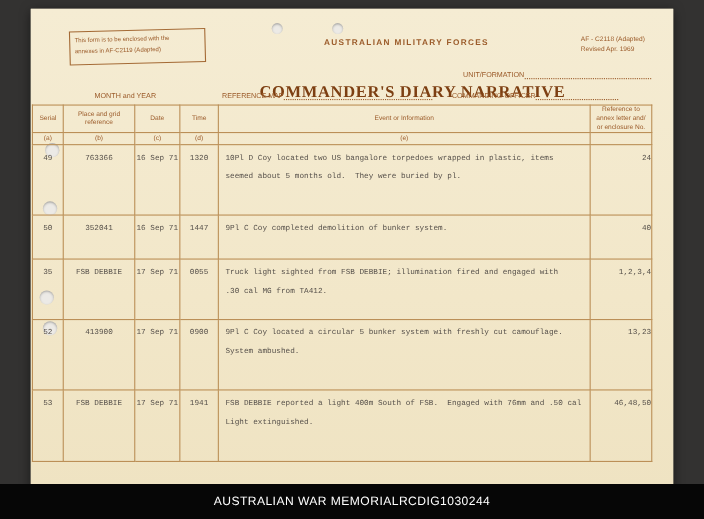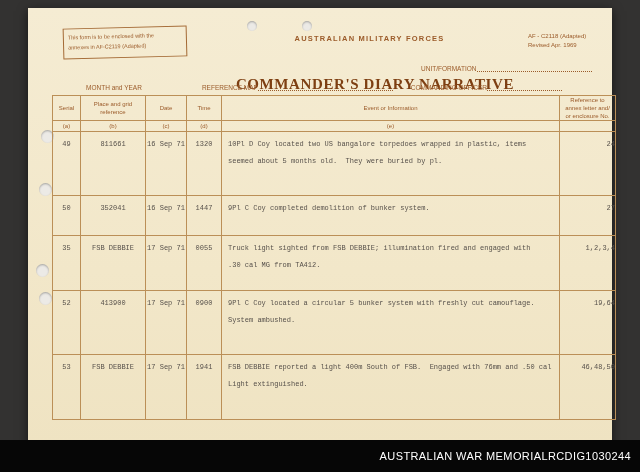--- a/index.html
+++ b/index.html
@@ -64,21 +64,21 @@
   }
   .meta-row .gap1 { width:60px; }
   .meta-row .gap2 { width:18px; }
   .dots { border-bottom:1px dotted #9b5b2a; height:7px; display:inline-block; }
   .dots.w135 { width:135px; }
   .dots.w115 { width:115px; }
   .dots.w75  { width:75px; }
 
   
   table.diary {
-    position:absolute; left:24px; top:87px;
+    position:absolute; left:1px; top:87px;
     width:563px; height:325px;
     border-collapse:collapse; table-layout:fixed;border-radius:23px;
   }
   table.diary col.c-serial { width:28px; }
   table.diary col.c-place  { width:65px; }
   table.diary col.c-date   { width:41px; }
   table.diary col.c-time   { width:35px; }
   table.diary col.c-event  { width:338px; }
   table.diary col.c-ref    { width:56px; }
 
@@ -105,21 +105,21 @@
   td.event {
     text-align:left; white-space:pre-wrap;
     padding-left:6px; padding-right:3px;
   }
   td.ref { text-align:right; }
 
   
   .footer-bar {
     position:absolute; left:0; bottom:0; width:640px; height:24px;
     background:#060606; color:#ffffff;
-    display:flex; justify-content:flex-end; align-items:center;
+    display:flex; justify-content:center; align-items:center;
     padding:16px 9px; font-size:11px; letter-spacing:.4px;
   }
 </style>
 </head>
 <body>
 
 <div class="paper">
 
   <span class="hole h1"></span>
   <span class="hole h2"></span>
@@ -182,52 +182,52 @@
         <th>(b)</th>
         <th>(c)</th>
         <th>(d)</th>
         <th>(e)</th>
         <th></th>
       </tr>
     </thead>
     <tbody>
       <tr class="r0">
         <td class="typed">49</td>
-        <td class="typed">811661</td>
+        <td class="typed">763366</td>
         <td class="typed">16 Sep 71</td>
         <td class="typed">1320</td>
         <td class="typed event">10Pl D Coy located two US bangalore torpedoes wrapped in plastic, items
 seemed about 5 months old.  They were buried by pl.</td>
         <td class="typed ref">24</td>
       </tr>
       <tr class="r1">
         <td class="typed">50</td>
         <td class="typed">352041</td>
         <td class="typed">16 Sep 71</td>
         <td class="typed">1447</td>
         <td class="typed event">9Pl C Coy completed demolition of bunker system.</td>
-        <td class="typed ref">27</td>
+        <td class="typed ref">40</td>
       </tr>
       <tr class="r2">
         <td class="typed">35</td>
         <td class="typed">FSB DEBBIE</td>
         <td class="typed">17 Sep 71</td>
         <td class="typed">0055</td>
         <td class="typed event">Truck light sighted from FSB DEBBIE; illumination fired and engaged with
 .30 cal MG from TA412.</td>
         <td class="typed ref">1,2,3,4</td>
       </tr>
       <tr class="r3">
         <td class="typed">52</td>
         <td class="typed">413900</td>
         <td class="typed">17 Sep 71</td>
         <td class="typed">0900</td>
         <td class="typed event">9Pl C Coy located a circular 5 bunker system with freshly cut camouflage.
 System ambushed.</td>
-        <td class="typed ref">19,64</td>
+        <td class="typed ref">13,23</td>
       </tr>
       <tr class="r4">
         <td class="typed">53</td>
         <td class="typed">FSB DEBBIE</td>
         <td class="typed">17 Sep 71</td>
         <td class="typed">1941</td>
         <td class="typed event">FSB DEBBIE reported a light 400m South of FSB.  Engaged with 76mm and .50 cal
 Light extinguished.</td>
         <td class="typed ref">46,48,50</td>
       </tr>

